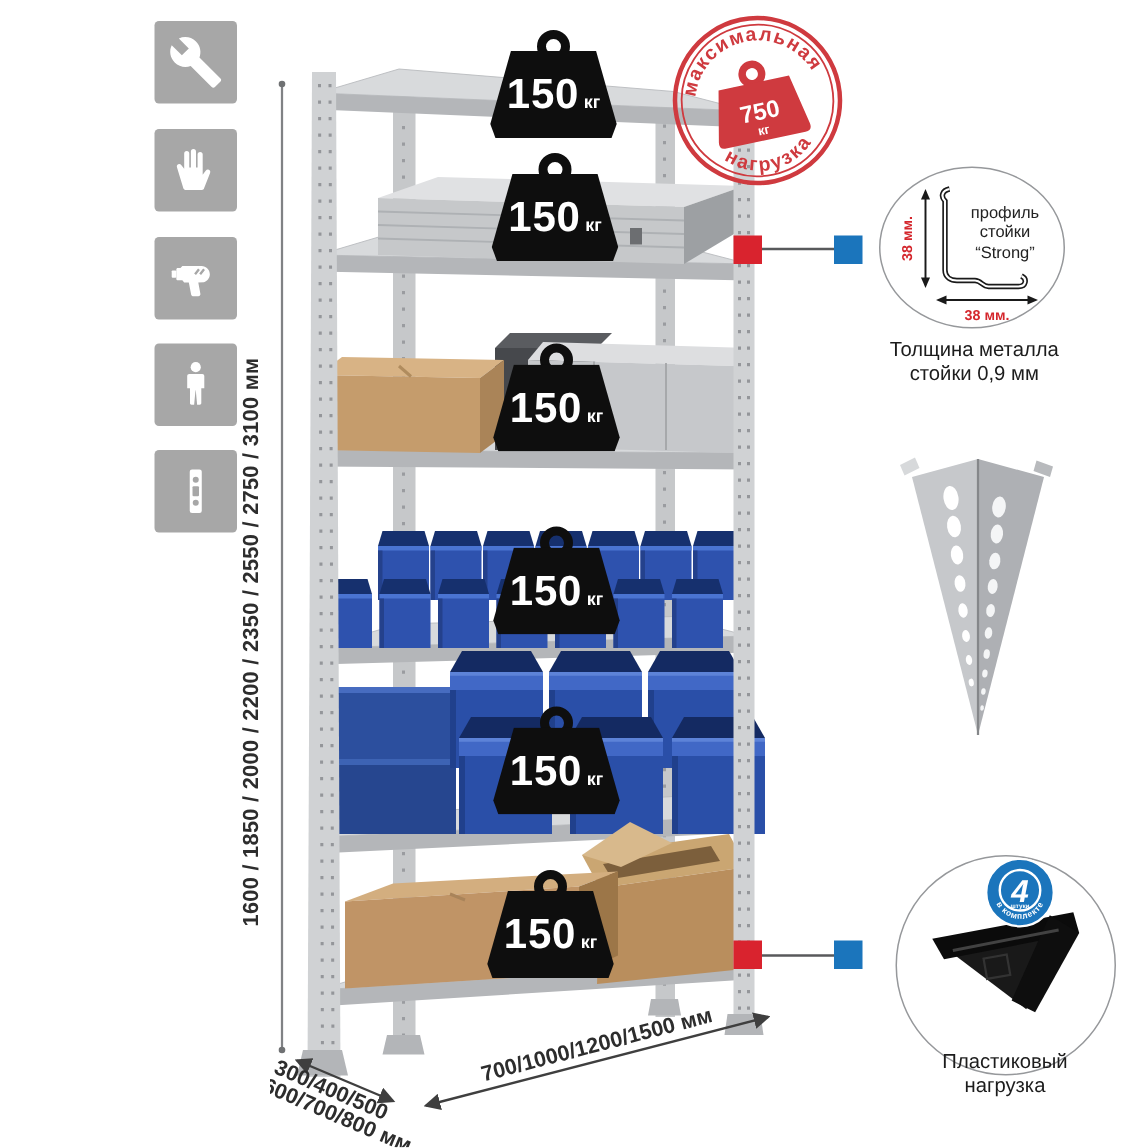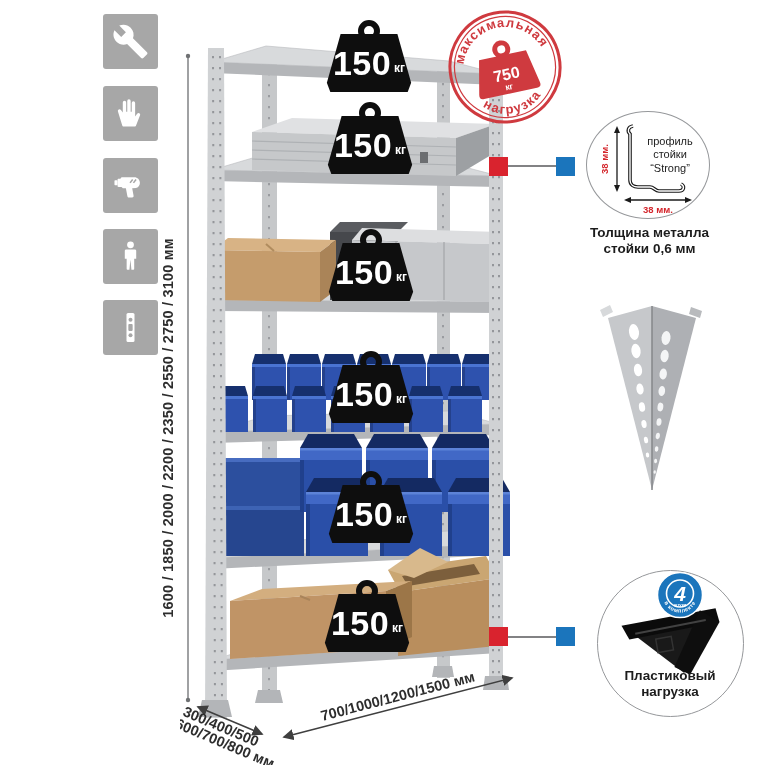--- a/index.html
+++ b/index.html
@@ -20,37 +20,37 @@
   
   .main-svg{position:absolute;left:180px;top:0;z-index:1;}
 
   
   .badge{position:absolute;width:86px;height:58px;z-index:3;}
   .badge-ring{position:absolute;left:32px;top:-14px;width:10px;height:10px;
               border:6px solid #0e0e0e;border-radius:50%;background:transparent;}
   .badge-body{position:absolute;left:0;top:0;right:0;bottom:0;background:#0e0e0e;
     clip-path:polygon(17% 0,83% 0,99% 84%,95% 100%,5% 100%,1% 84%);
     display:flex;align-items:center;justify-content:center;color:#fff;}
-  .badge-val{font-size:34px;font-weight:bold;letter-spacing:.5px;}
+  .badge-val{font-size:28px;font-weight:bold;letter-spacing:.5px;}
   .badge-unit{font-size:12px;font-weight:bold;margin:10px 0 0 3px;}
 
   .stamp-svg{position:absolute;left:435px;top:3px;z-index:4;}
 
   
   .circle-frame{position:absolute;border:1.6px solid #96989b;border-radius:50%;
                 background:#fff;box-sizing:border-box;z-index:2;}
   #circle1{left:586px;top:111px;width:124px;height:108px;}
   #circle2{left:597px;top:570px;width:147px;height:147px;}
   .circle-frame svg{position:absolute;left:0;top:0;}
 
-  .caption{position:absolute;text-align:center;font-weight:bold;color:#1c1c1c;
+  .caption{position:absolute;text-align:center;font-weight:normal;color:#1c1c1c;
            font-size:13.5px;line-height:1.22;z-index:2;}
   .caption span{display:block;}
   #caption1{left:572px;top:225px;width:155px;}
-  #caption2{left:600px;top:668px;width:140px;}
+  #caption2{left:600px;top:700px;width:140px;}
 
   .post-photo{position:absolute;left:596px;top:294px;z-index:2;}
   .kit-badge{position:absolute;left:656px;top:571px;z-index:5;}
 </style>
 </head>
 <body>
 
 <div class="canvas">
 
   <div class="side-icon" style="top:14px">
@@ -339,21 +339,21 @@
       <polygon points="37,88 44,85 44,91" fill="#1a1a1a"></polygon>
       <polygon points="105,88 98,85 98,91" fill="#1a1a1a"></polygon>
       <text x="71" y="101" text-anchor="middle" font-size="9.5" font-weight="bold" fill="#d4262c">38 мм.</text>
       <text x="83" y="33" text-anchor="middle" font-size="11" fill="#222">профиль</text>
       <text x="83" y="46" text-anchor="middle" font-size="11" fill="#222">стойки</text>
       <text x="83" y="60" text-anchor="middle" font-size="11" fill="#222">“Strong”</text>
     </svg>
   </div>
   <div class="caption" id="caption1">
     <span>Толщина металла</span>
-    <span>стойки 0,6 мм</span>
+    <span>стойки 0,9 мм</span>
   </div>
 
   <svg class="post-photo" width="112" height="208" viewBox="0 0 112 208">
     <polygon points="4,16 14,11 17,18 7,23" fill="#d7d9db"></polygon>
     <polygon points="95,13 106,17 104,24 93,20" fill="#b8babd"></polygon>
     <polygon points="12,24 56,12 56,196" fill="#c6c8cb"></polygon>
     <polygon points="56,12 100,24 56,196" fill="#aeb0b4"></polygon>
     <line x1="56" y1="12" x2="56" y2="196" stroke="#85878a" stroke-width="1.5"></line>
     <g fill="#ffffff">
       <ellipse cx="38" cy="38" rx="5" ry="8" transform="rotate(-8 38 38)"></ellipse>

